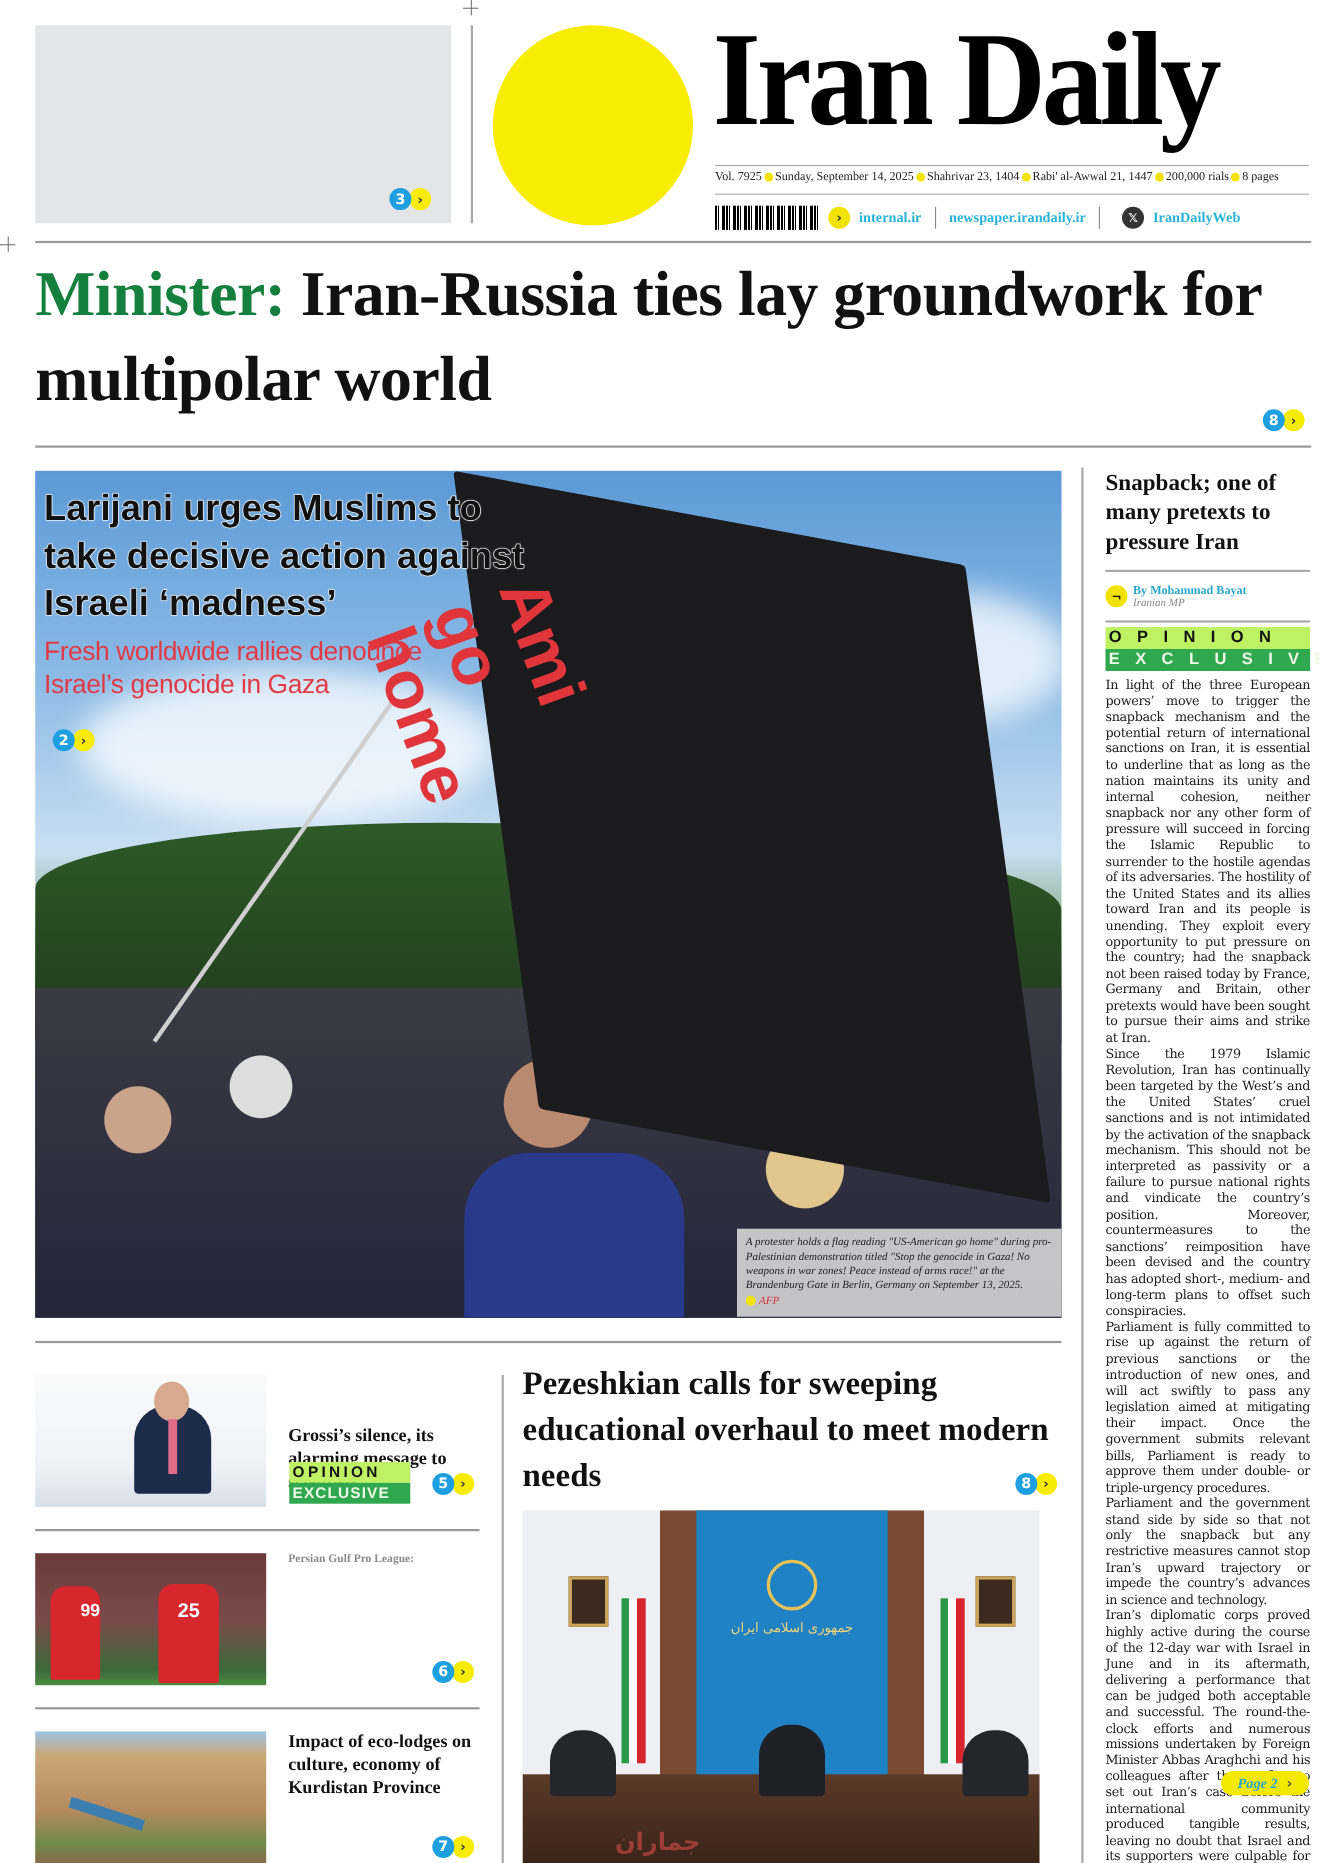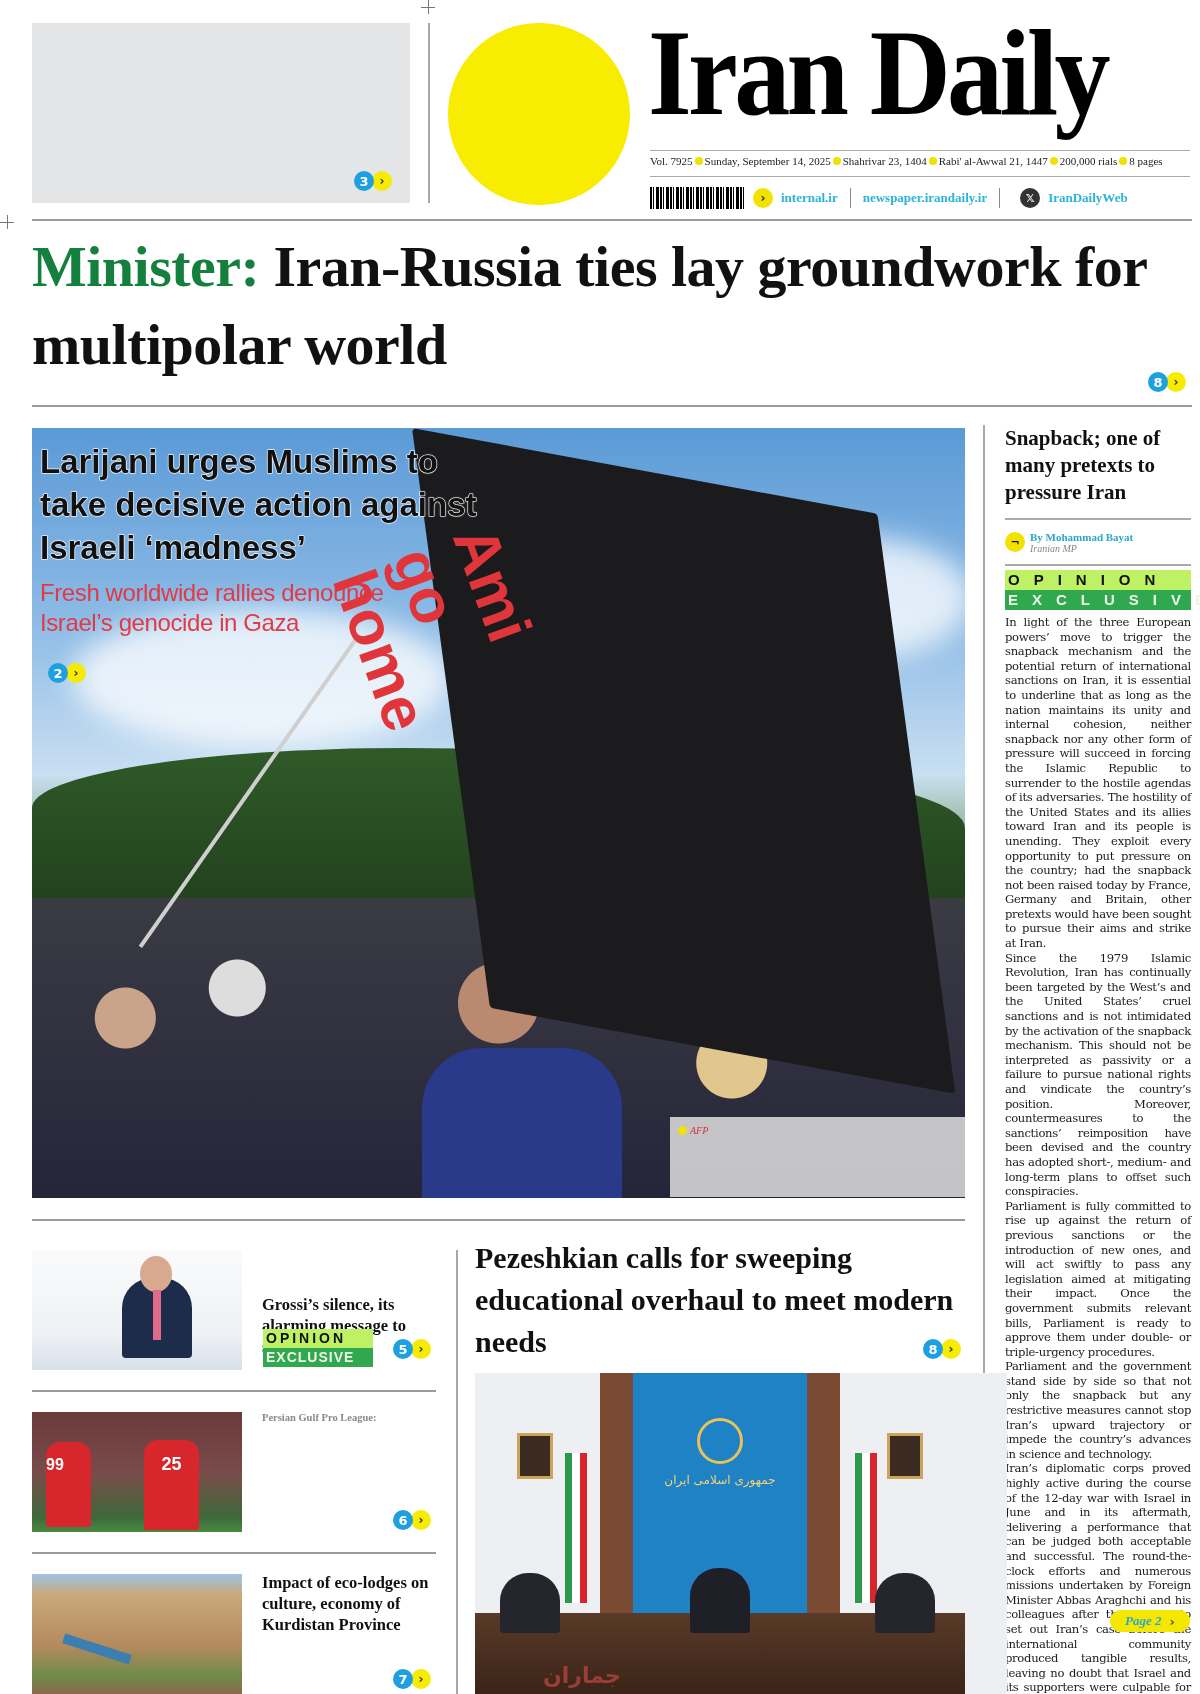--- a/index.html
+++ b/index.html
@@ -58,21 +58,21 @@
   .oe .e{background:#2fa84f;color:#eef7e6;padding:0 3px;display:block}
   .oe-wide{left:1005px;top:570px;width:186px;letter-spacing:14px;font-size:15px;line-height:20px;text-align:left}
   .body-text{position:absolute;left:1005px;top:615px;width:186px;font:11.6px/14.6px "DejaVu Serif",serif;color:#1a1a1a;text-align:justify;hyphens:auto;letter-spacing:-0.3px}
   .page2{position:absolute;left:1110px;top:1610px;width:80px;height:22px;border-radius:12px;background:#f5e800;display:flex;align-items:center;justify-content:center;font:bold italic 13px "Liberation Serif",serif;color:#2aa8cc}
   .page2 span.arr{color:#555;font-style:normal;margin-left:8px;font-family:"DejaVu Sans",sans-serif}
   
   .thumb{position:absolute;left:32px;width:210px;height:120px}
   .story h2{font:bold 16.5px/21px "Liberation Serif",serif;color:#111}
   .story .kick{font:bold 10.5px "Liberation Serif",serif;color:#8a8a8a;margin-bottom:4px}
   .pez{left:475px;top:1237px;width:490px;font:bold 30px/42px "Liberation Serif",serif;color:#111}
-  .pezimg{left:475px;top:1373px;width:532px;height:321px;overflow:hidden;background:#eeeff2}
+  .pezimg{left:475px;top:1373px;width:470px;height:321px;overflow:hidden;background:#eeeff2}
 </style>
 </head>
 <body>
 
 <div class="abs" style="left:428px;top:0;width:1px;height:14px;background:#777"></div>
 <div class="abs" style="left:421px;top:7px;width:14px;height:1px;background:#777"></div>
 <div class="abs" style="left:0;top:222px;width:14px;height:1px;background:#777"></div>
 <div class="abs" style="left:7px;top:215px;width:1px;height:14px;background:#777"></div>
 
 <div class="abs topbox">
@@ -137,20 +137,21 @@
 go
 home</div>
   <h1>Larijani urges Muslims to take decisive action against Israeli ‘madness’</h1>
   <h3>Fresh worldwide rallies denounce Israel’s genocide in Gaza</h3>
   <div class="badge" style="left:16px;top:235px">
     <span class="num">2</span>
     <span class="arr">›</span>
   </div>
 </div>
 <div class="caption">
+  <div>A protester holds a flag reading "US-American go home" during pro-Palestinian demonstration titled "Stop the genocide in Gaza! No weapons in war zones! Peace instead of arms race!" at the Brandenburg Gate in Berlin, Germany on September 13, 2025.</div>
   <div class="credit">
       <i></i>
       <span>AFP</span>
     </div>
 </div>
 
 <div class="vrule" style="left:983px;top:425px;height:1269px"></div>
 <div class="abs rc">
   <h2>Snapback; one of many pretexts to pressure Iran</h2>
 </div>
@@ -191,21 +192,21 @@
   <span class="o">OPINION</span>
   <span class="e" style="letter-spacing:1px">EXCLUSIVE</span>
 </div>
 <div class="badge" style="left:393px;top:1339px">
   <span class="num">5</span>
   <span class="arr">›</span>
 </div>
 <div class="rule" style="left:32px;top:1390px;width:404px"></div>
 
 <div class="thumb" style="top:1412px;background:linear-gradient(180deg,#6b3a3a 0%,#7a4b4b 50%,#3d6a3a 88%,#4a8a40 100%)">
-  <div class="abs" style="left:14px;top:30px;width:45px;height:85px;background:#d8262d;border-radius:14px 14px 2px 2px;color:#fff;font:bold 16px 'Liberation Sans',sans-serif;text-align:left;padding-top:14px">99</div>
+  <div class="abs" style="left:14px;top:30px;width:45px;height:85px;background:#d8262d;border-radius:14px 14px 2px 2px;color:#fff;font:bold 16px 'Liberation Sans',sans-serif;text-align:right;padding-top:14px">99</div>
   <div class="abs" style="left:112px;top:28px;width:55px;height:90px;background:#d8262d;border-radius:14px 14px 2px 2px;color:#fff;font:bold 18px 'Liberation Sans',sans-serif;text-align:center;padding-top:14px">25</div>
 </div>
 <div class="abs story" style="left:262px;top:1412px;width:172px">
   <div class="kick">Persian Gulf Pro League:</div>
 </div>
 <div class="badge" style="left:393px;top:1510px">
   <span class="num">6</span>
   <span class="arr">›</span>
 </div>
 <div class="rule" style="left:32px;top:1552px;width:404px"></div>
@@ -234,14 +235,14 @@
   <div class="abs" style="left:222px;top:45px;width:46px;height:46px;border:3px solid #e7c35a;border-radius:50%"></div>
   <div class="abs" style="left:158px;top:100px;width:174px;text-align:center;font:12px 'DejaVu Sans',sans-serif;color:#f0d27a">جمهوری اسلامی ایران</div>
   <div class="abs" style="left:42px;top:60px;width:36px;height:46px;background:#3a2a20;border:3px solid #c9a45a"></div>
   <div class="abs" style="left:412px;top:60px;width:36px;height:46px;background:#3a2a20;border:3px solid #c9a45a"></div>
   <div class="abs" style="left:90px;top:80px;width:22px;height:150px;background:linear-gradient(90deg,#2a9a4a 33%,#fff 33% 66%,#d8262d 66%)"></div>
   <div class="abs" style="left:380px;top:80px;width:22px;height:150px;background:linear-gradient(90deg,#2a9a4a 33%,#fff 33% 66%,#d8262d 66%)"></div>
   <div class="abs" style="left:0;top:240px;width:490px;height:81px;background:linear-gradient(180deg,#5a3a28,#3a2418)"></div>
   <div class="abs" style="left:25px;top:200px;width:60px;height:60px;background:#25252e;border-radius:28px 28px 4px 4px"></div>
   <div class="abs" style="left:215px;top:195px;width:60px;height:65px;background:#1f1f28;border-radius:28px 28px 4px 4px"></div>
   <div class="abs" style="left:400px;top:200px;width:60px;height:60px;background:#25252e;border-radius:28px 28px 4px 4px"></div>
-  <div class="abs" style="left:68px;top:290px;font:bold 22px 'DejaVu Sans',sans-serif;color:rgba(230,80,80,0.55)">جماران</div>
+  <div class="abs" style="left:84px;top:290px;font:bold 22px 'DejaVu Sans',sans-serif;color:rgba(230,80,80,0.55)">جماران</div>
 </div>
 
 </body></html>

